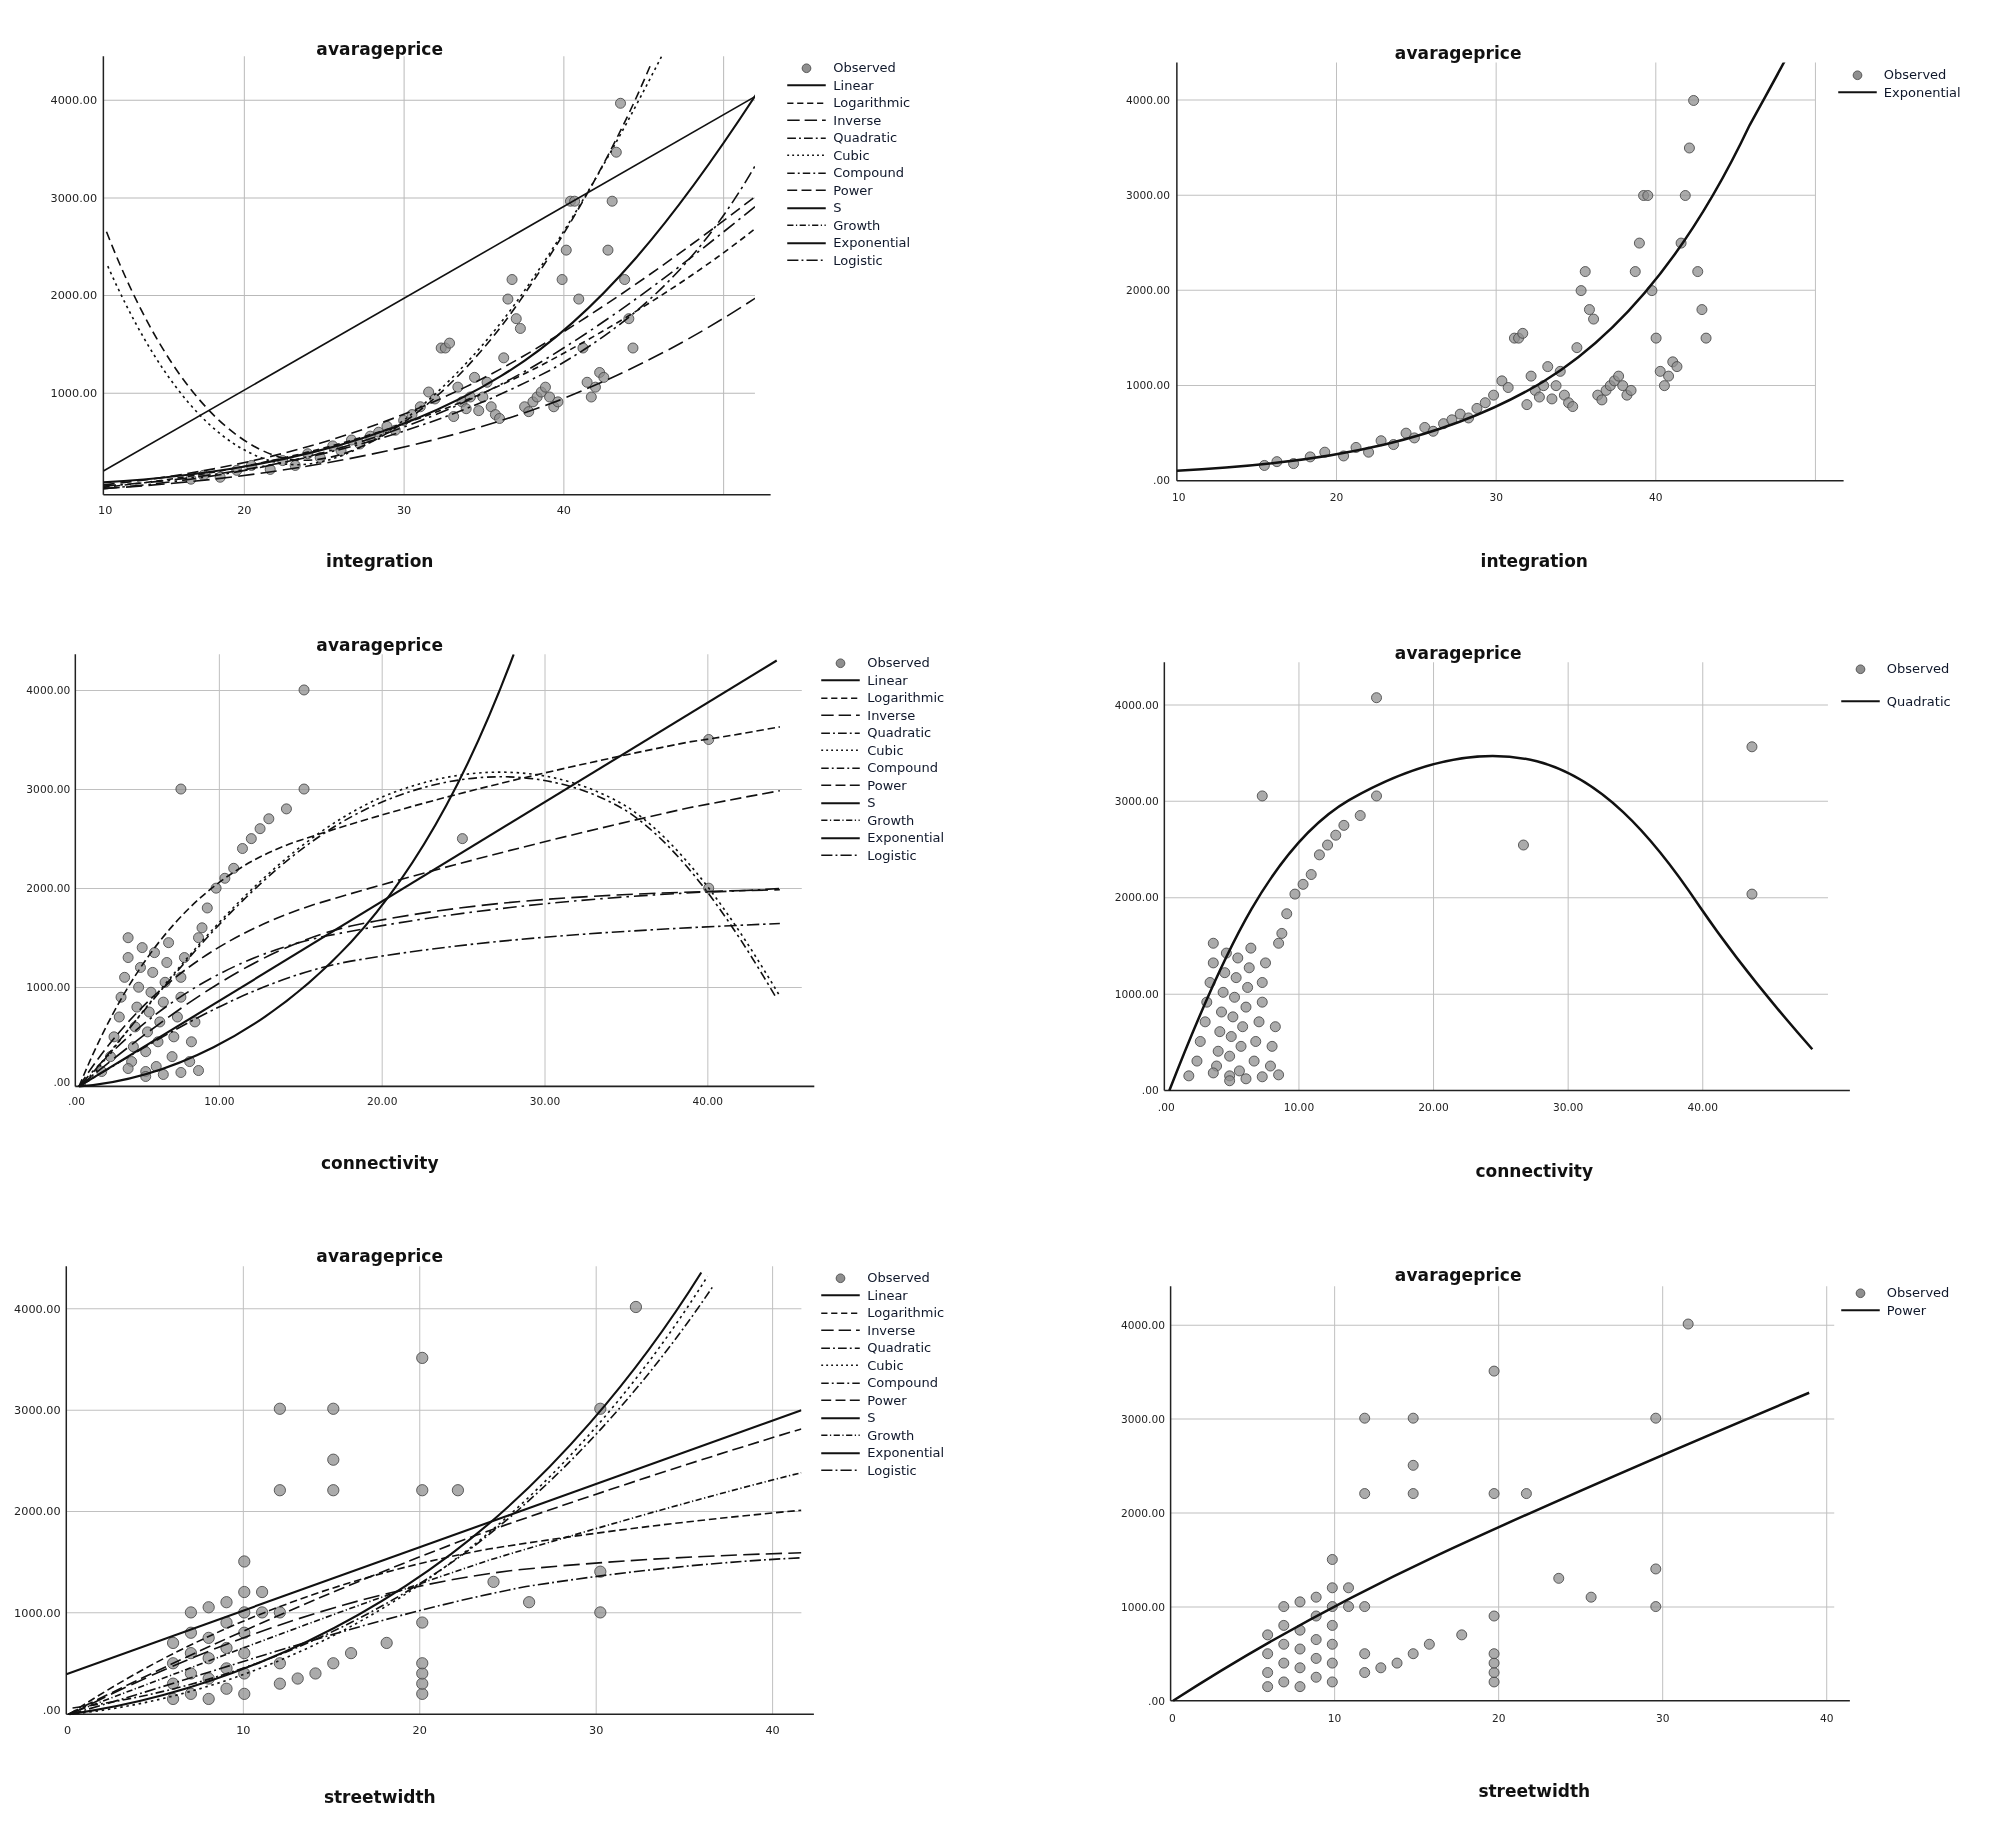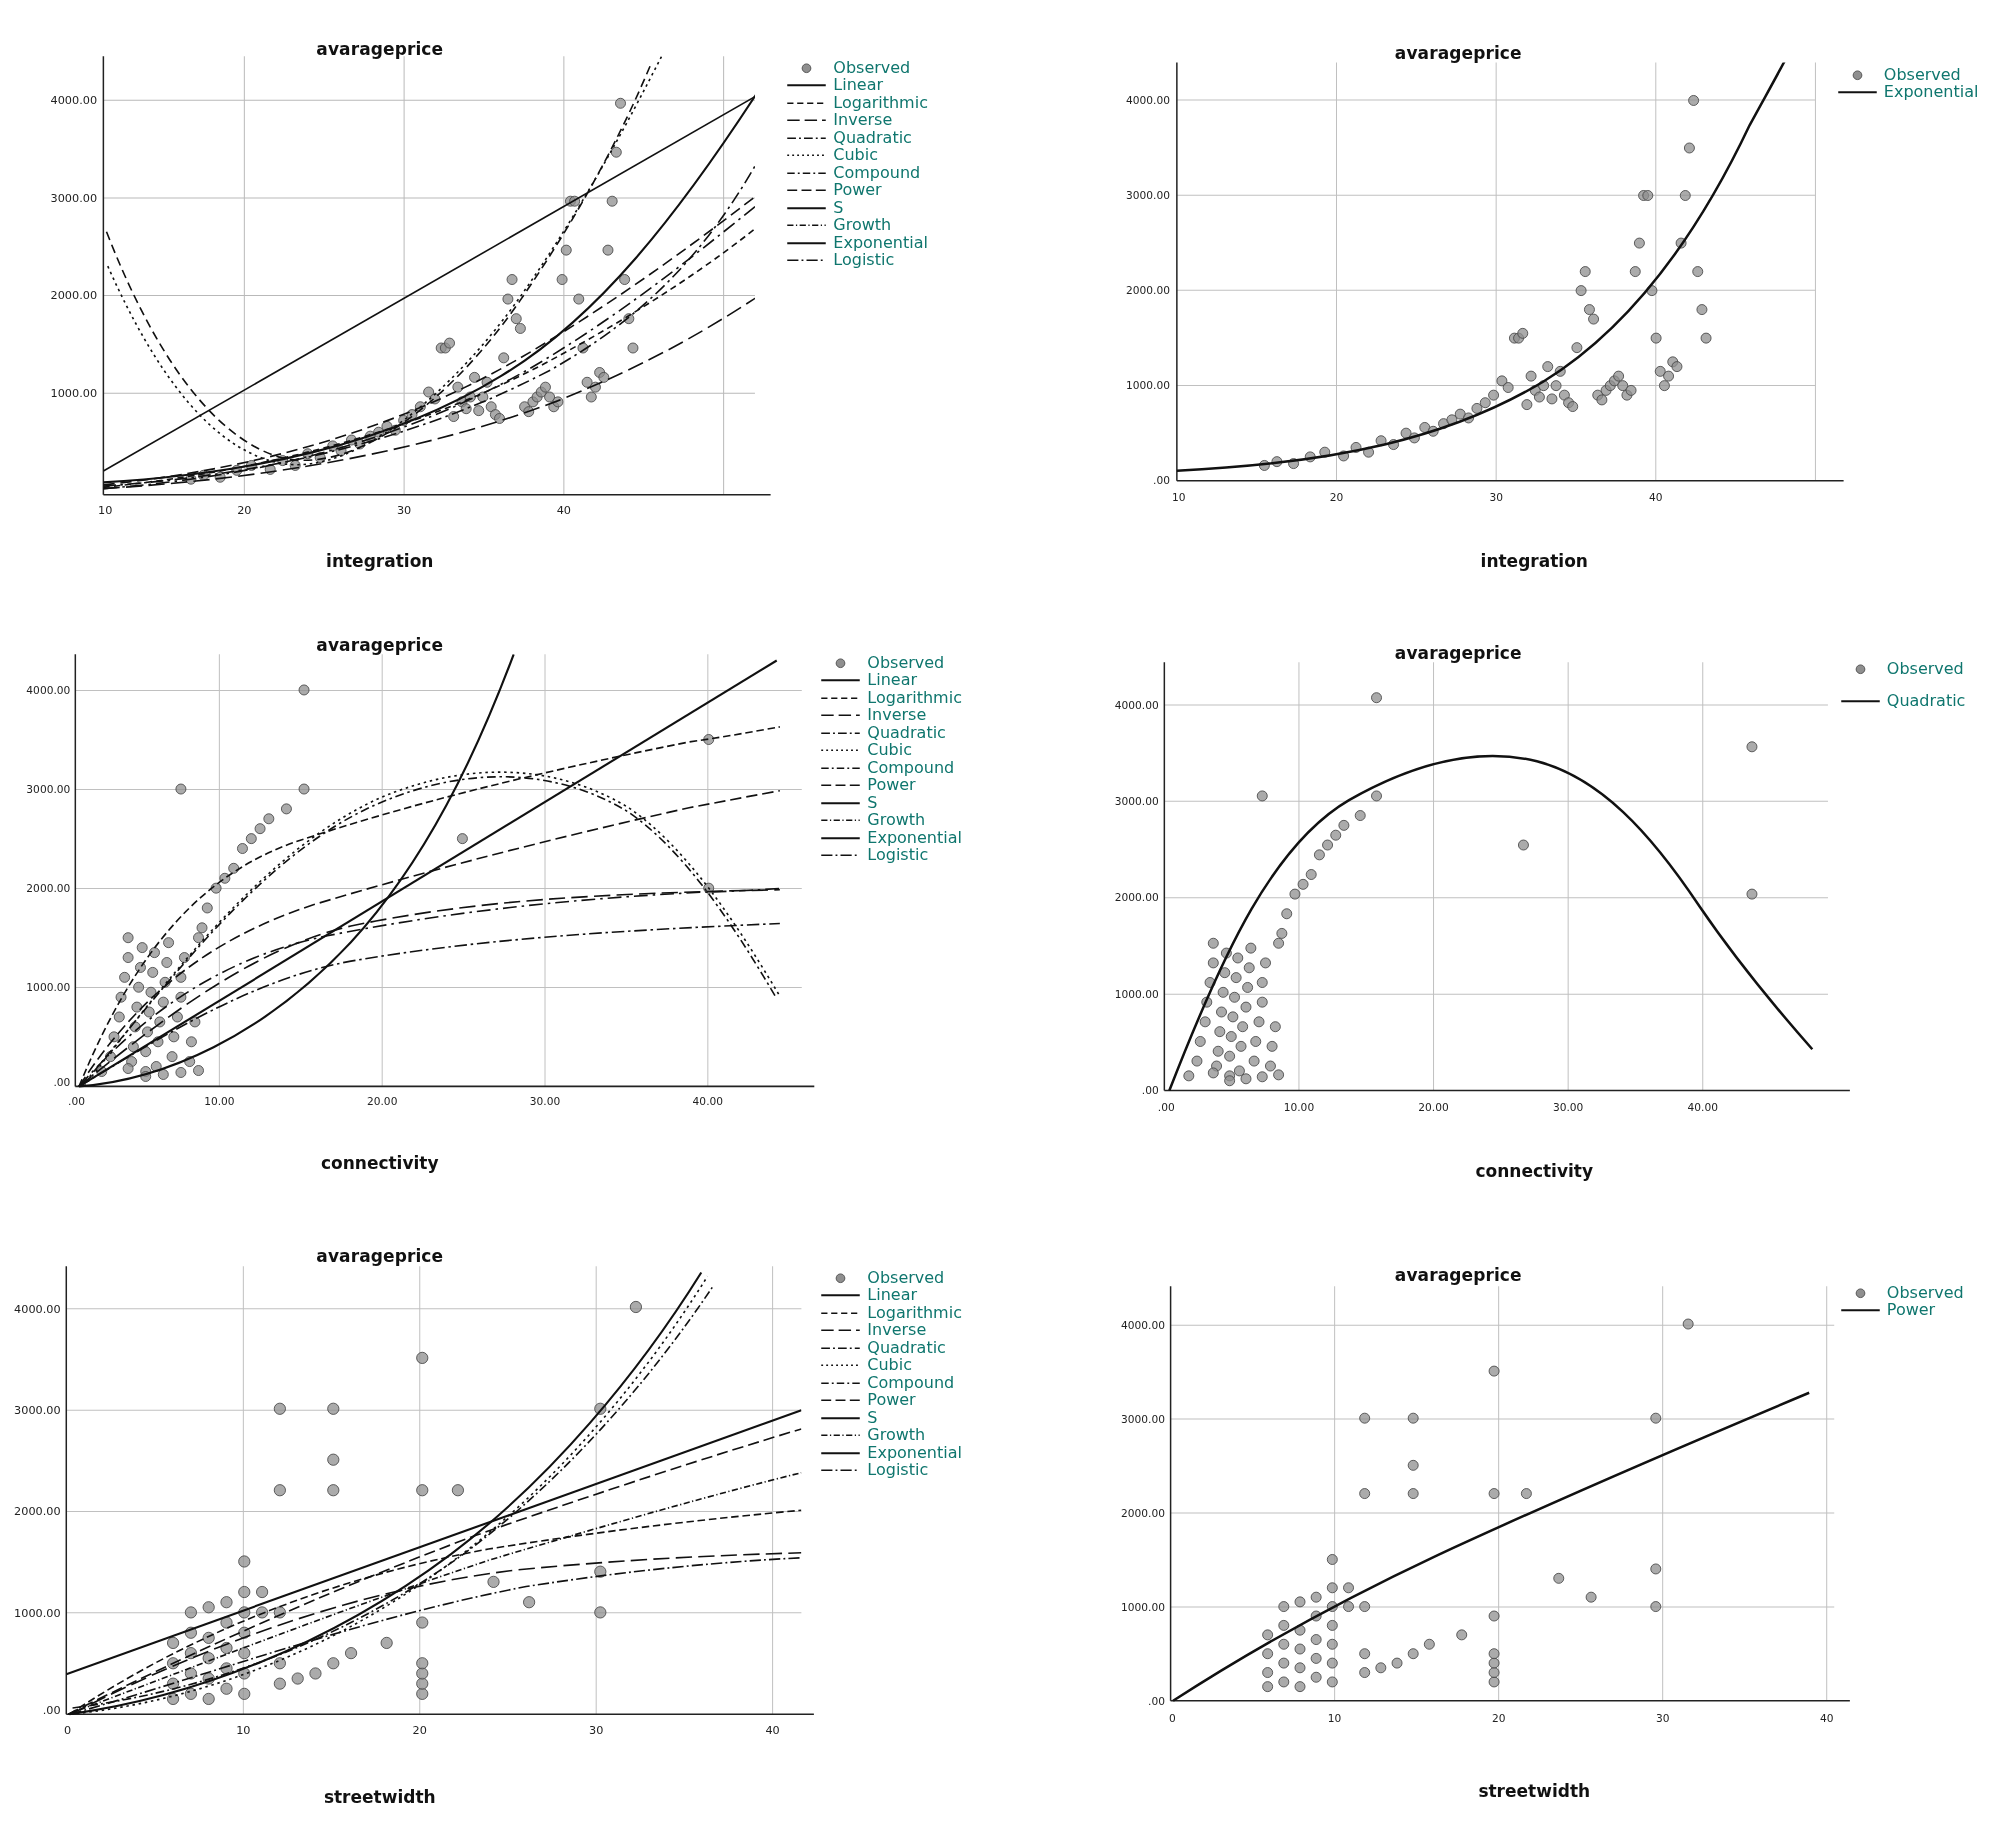--- a/index.html
+++ b/index.html
@@ -45,22 +45,22 @@
     text-align: center;
     font-size: 17px;
     font-weight: bold;
     color: #111;
   }
   .plot-svg {
     position: absolute;
   }
   .legend {
     position: absolute;
-    font-size: 16px;
-    color: #0f766e;
+    font-size: 13px;
+    color: #0f172a;
     line-height: 1.0;
   }
   .legend-row {
     display: flex;
     align-items: center;
     height: 17.5px;
   }
   .legend-key {
     width: 41px;
     height: 12.5px;

